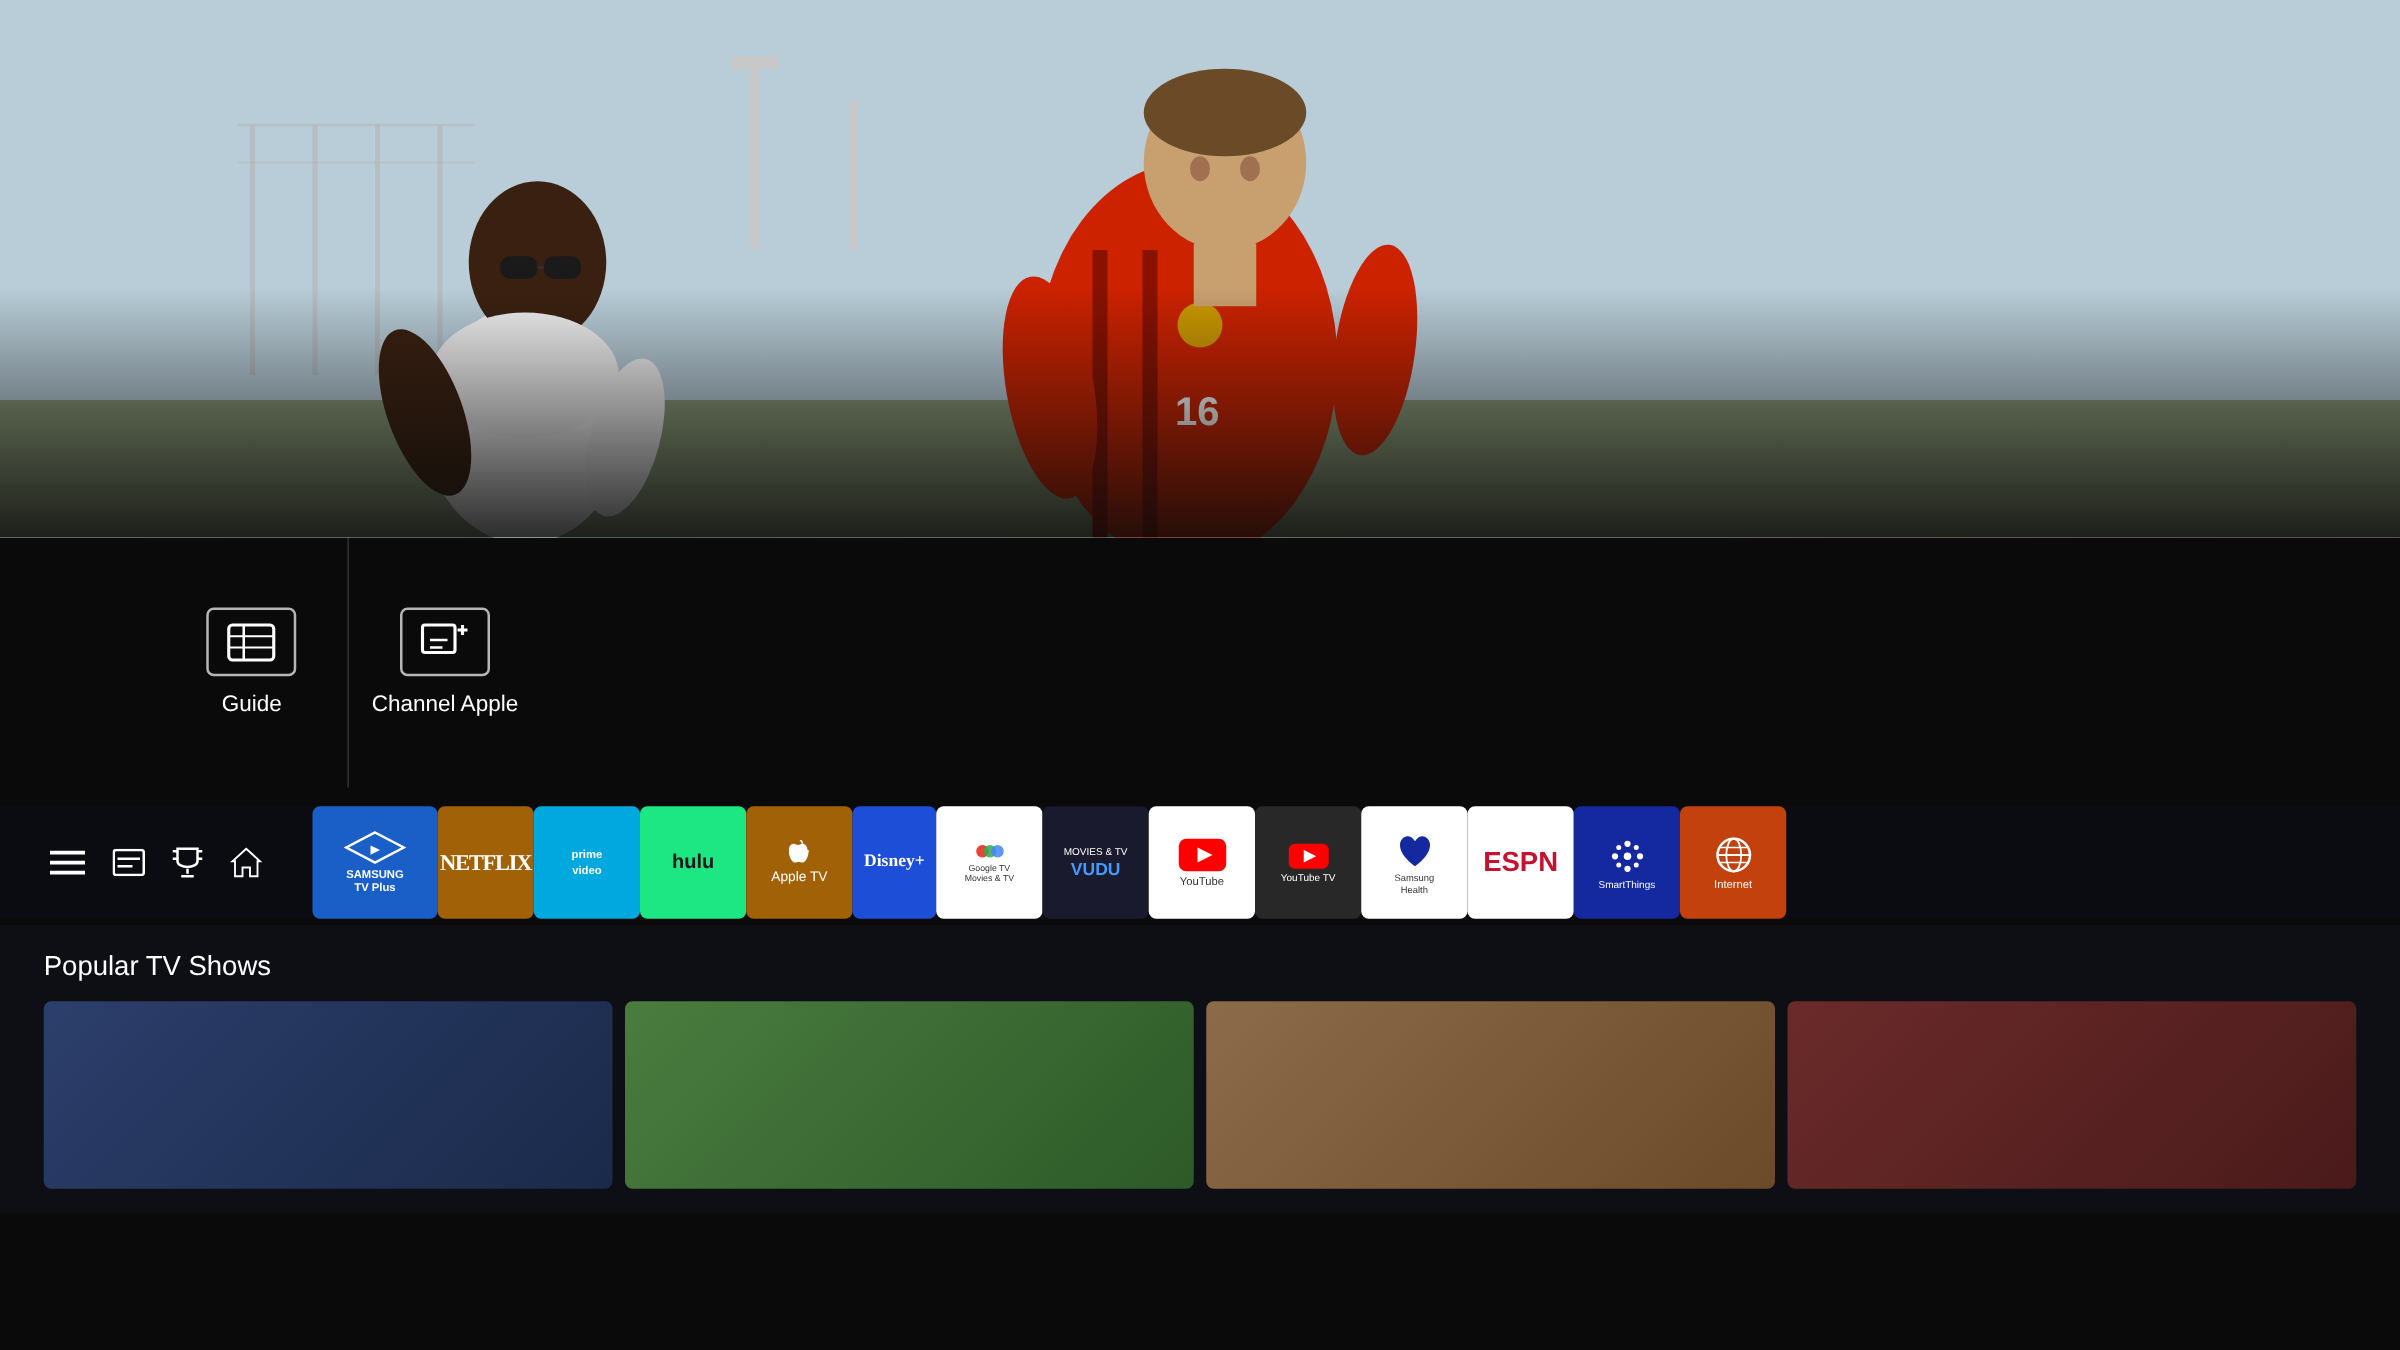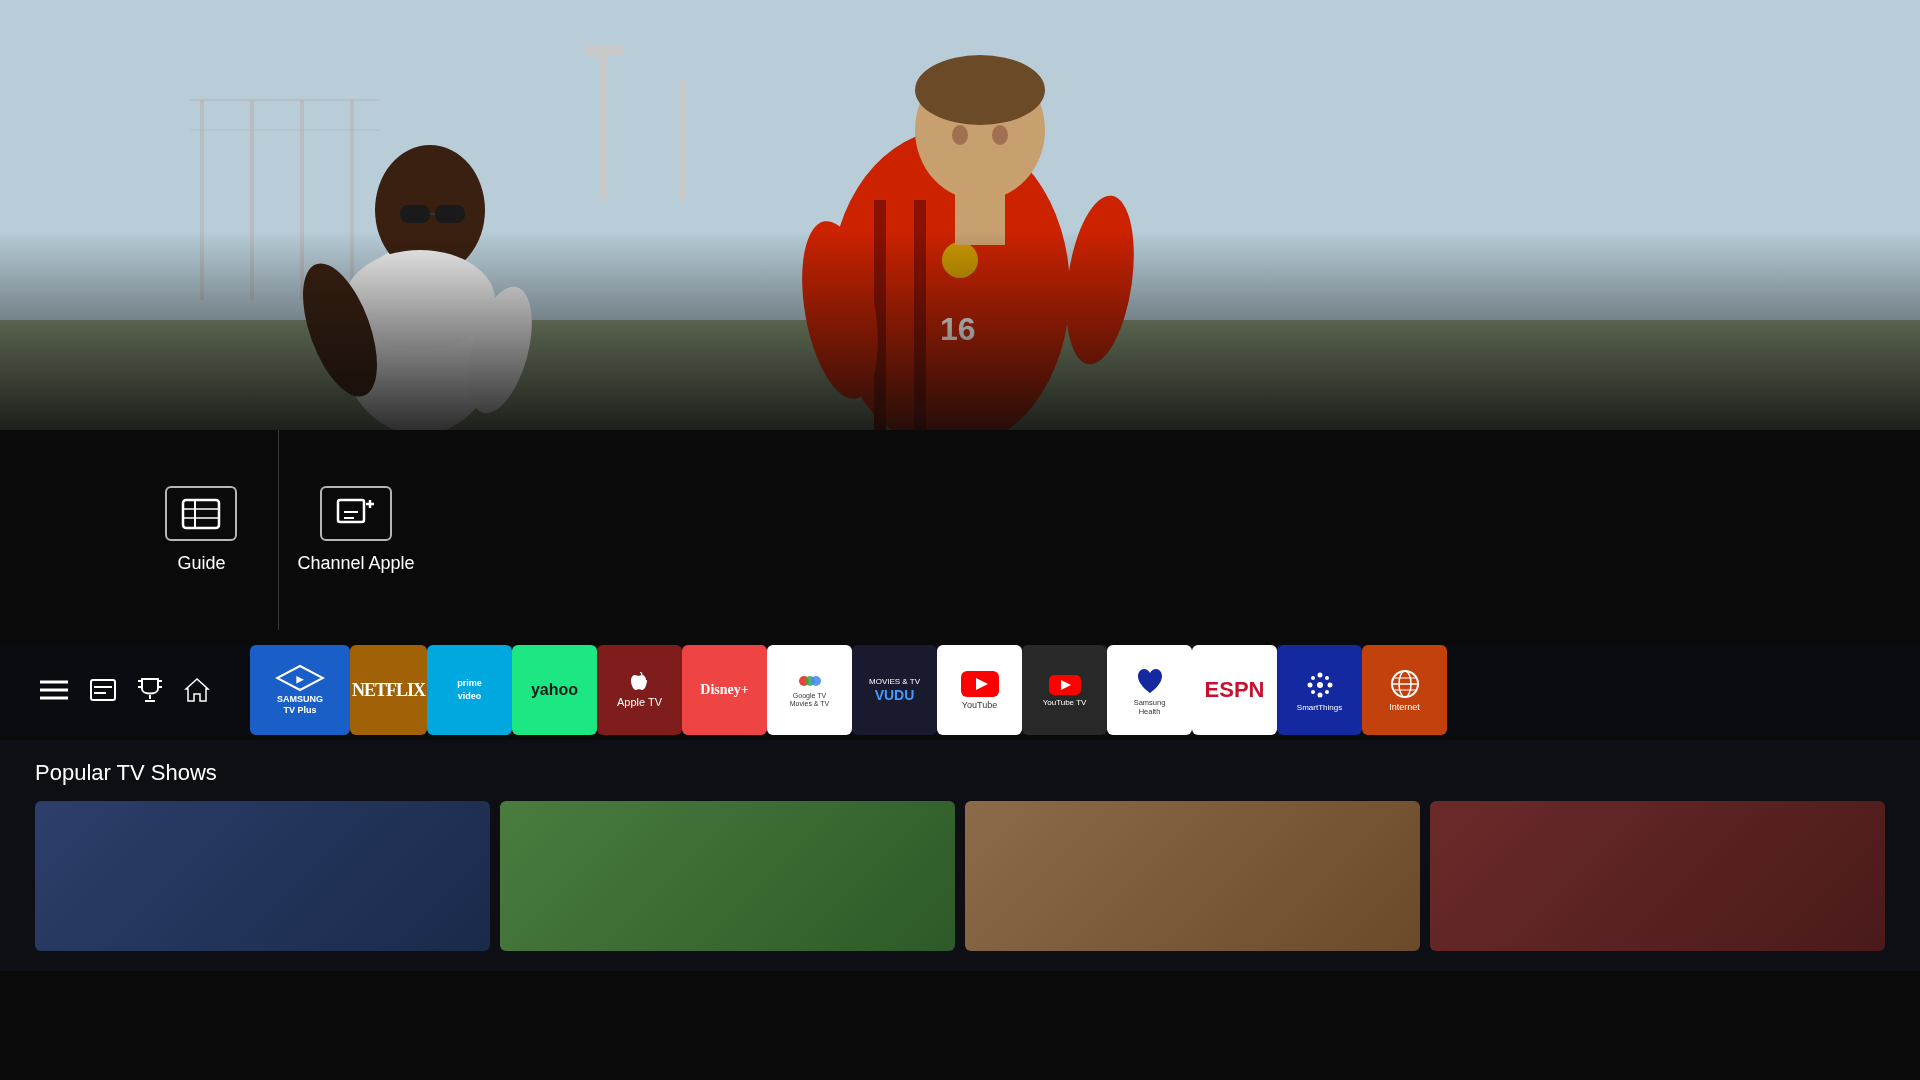--- a/index.html
+++ b/index.html
@@ -429,35 +429,35 @@
     </div>
 
     <div class="app-item" style="background:#00a8e0; width: 85px;">
       <div class="app-inner">
         <div style="color:#fff; font-size:9px; font-weight:bold; text-align:center; font-family:Arial; line-height:1.4;">prime<br>video</div>
       </div>
     </div>
 
     <div class="app-item" style="background:#1ce783; width: 85px;">
       <div class="app-inner">
-        <div style="color:#1a1a1a; font-size:16px; font-weight:bold; font-family:Arial;">yahoo</div>
-      </div>
-    </div>
-
-    <div class="app-item" style="background:#7f1d1d; width: 85px;">
+        <div style="color:#1a1a1a; font-size:16px; font-weight:bold; font-family:Arial;">hulu</div>
+      </div>
+    </div>
+
+    <div class="app-item" style="background:#a16207; width: 85px;">
       <div class="app-inner">
         <svg width="18" height="22" viewBox="0 0 18 22" style="margin-bottom:2px;">
           <path d="M15,8 C15,5 13,3 11,3 C9.5,3 8.5,4 7.5,4 C6.5,4 5.3,3 4,3 C1.5,3 0,5.5 0,8.5 C0,13 2.5,18 5,18 C6,18 6.8,17.3 8,17.3 C9.2,17.3 9.8,18 11,18 C13.5,18 16,13 16,8 Z" fill="white"></path>
           <path d="M9,0 C9,0 11,1 11,3" stroke="white" stroke-width="1.2" fill="none"></path>
         </svg>
         <div style="color:#fff; font-size:11px; font-family:Arial;">Apple TV</div>
       </div>
     </div>
 
-    <div class="app-item" style="background:#ef4444; width: 85px;">
+    <div class="app-item" style="background:#1d4ed8; width: 67px;">
       <div class="app-inner">
         <div style="color:#fff; font-size:14px; font-weight:bold; font-family:Georgia,serif;">Disney+</div>
       </div>
     </div>
 
     <div class="app-item" style="background:#fff; width: 85px;">
       <div class="app-inner" style="gap:2px;">
         <svg width="24" height="18" viewBox="0 0 24 18">
           <circle cx="6" cy="9" r="5" fill="#ea4335"></circle>
           <circle cx="12" cy="9" r="5" fill="#34a853" opacity="0.85"></circle>

